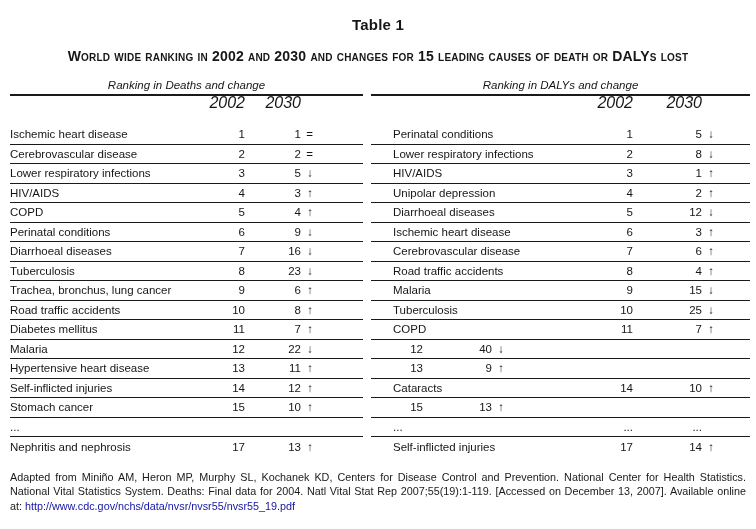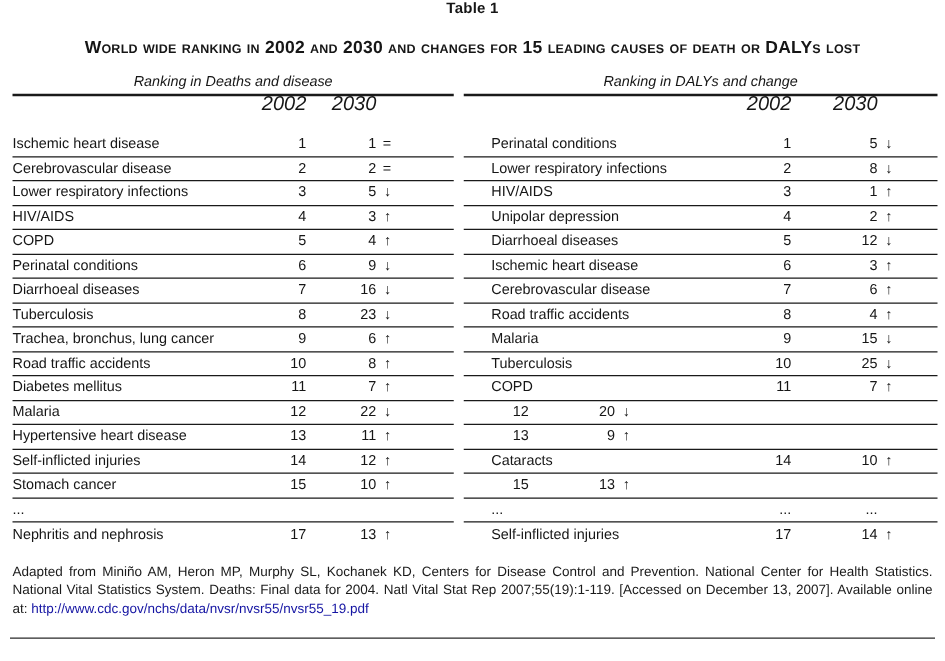--- a/index.html
+++ b/index.html
@@ -7,22 +7,23 @@
     position: relative;
     width: 756px;
     height: 529px;
     box-sizing: border-box;
     background: #ffffff;
     color: #161616;
     font-family: "Liberation Sans", sans-serif;
     overflow: hidden;
   }
   .caption {
+    margin-top: 19px;
     text-align: center;
-    font-size: 12px;
+    font-size: 15px;
     font-weight: 700;
     line-height: 12px;
     letter-spacing: 0.2px;
   }
   .title {
     margin-top: 18px;
     text-align: center;
     font-size: 14px;
     font-weight: 700;
     font-variant: small-caps;
@@ -94,21 +95,21 @@
 
 <div class="page">
 
   <div class="caption">Table 1</div>
 
   <div class="title">World wide ranking in 2002 and 2030 and changes for 15 leading causes of death or DALYs lost</div>
 
   <div class="tables">
 
     <div class="half-left">
-      <div class="group-head">Ranking in Deaths and disease</div>
+      <div class="group-head">Ranking in Deaths and change</div>
       <div class="col-head">
         <div class="c-cause"></div>
         <div class="c-2002">2002</div>
         <div class="c-2030">
           <span class="num">2030</span>
             <span class="chg"></span>
         </div>
       </div>
       <div class="tbody" id="tbody-left">
           <div class="row">
@@ -345,21 +346,21 @@
             <div class="c-cause">COPD</div>
             <div class="c-2002">11</div>
             <div class="c-2030">
               <span class="num">7</span>
               <span class="chg">↑</span>
             </div>
           </div>
           <div class="row">
             <div class="c-2002">12</div>
             <div class="c-2030">
-              <span class="num">20</span>
+              <span class="num">40</span>
               <span class="chg">↓</span>
             </div>
           </div>
           <div class="row">
             <div class="c-2002">13</div>
             <div class="c-2030">
               <span class="num">9</span>
               <span class="chg">↑</span>
             </div>
           </div>

